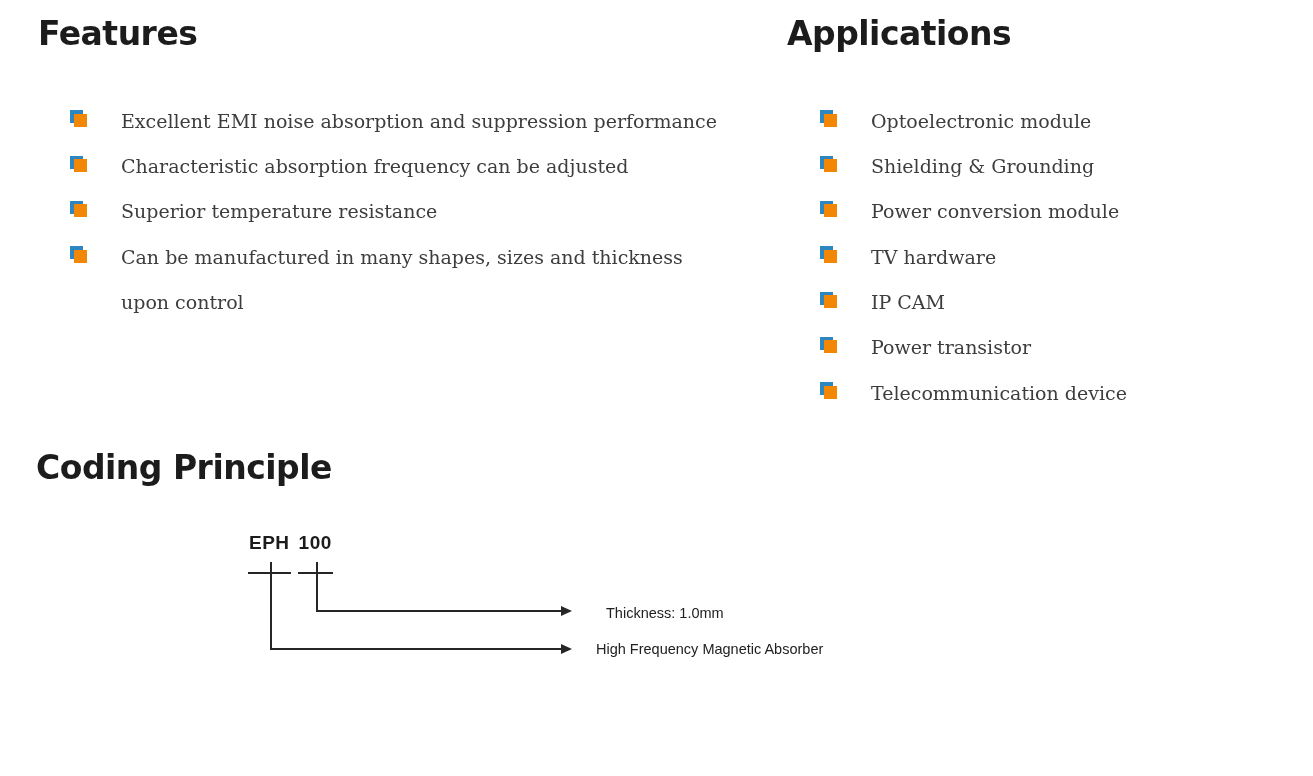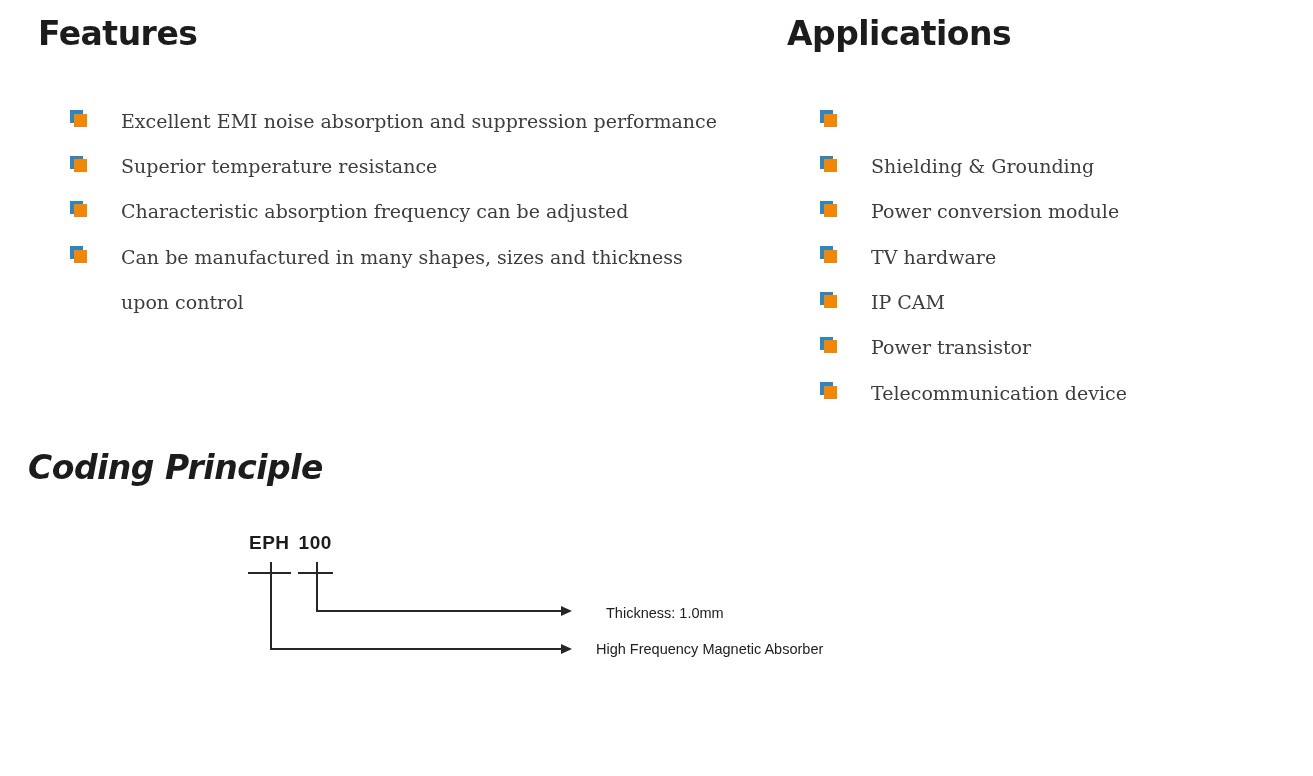--- a/index.html
+++ b/index.html
@@ -21,21 +21,21 @@
     margin: 0;
     font-family: "DejaVu Sans", "Liberation Sans", sans-serif;
     font-weight: bold;
     font-size: 33px;
     letter-spacing: -0.5px;
     color: var(--heading, #1c1c1c);
     white-space: nowrap;
   }
   #features-title     { left: 38px;  top: 14px; }
   #applications-title { left: 787px; top: 14px; }
-  #coding-title       { left: 28px;  top: 448px; font-style: italic; }
+  #coding-title       { left: 36px;  top: 448px; }
 
   
   .list {
     position: absolute;
     display: flex;
     flex-direction: column;
     gap: 8px;
   }
   #features-list     { left: 70px;  top: 102px; width: 660px; }
   #applications-list { left: 820px; top: 102px; width: 470px; }
@@ -135,40 +135,41 @@
 <div class="page">
 
   <h1 class="h1" id="features-title">Features</h1>
   <div class="list" id="features-list">
     <div class="row">
       <span class="bullet"></span>
       <span class="item-text">Excellent EMI noise absorption and suppression performance</span>
     </div>
     <div class="row">
       <span class="bullet"></span>
+      <span class="item-text">Characteristic absorption frequency can be adjusted</span>
+    </div>
+    <div class="row">
+      <span class="bullet"></span>
       <span class="item-text">Superior temperature resistance</span>
-    </div>
-    <div class="row">
-      <span class="bullet"></span>
-      <span class="item-text">Characteristic absorption frequency can be adjusted</span>
     </div>
     <div class="row">
       <span class="bullet"></span>
       <span class="item-text">Can be manufactured in many shapes, sizes and thickness</span>
     </div>
     <div class="row">
       <span class="bullet spacer"></span>
       <span class="item-text">upon control</span>
     </div>
   </div>
 
   <h1 class="h1" id="applications-title">Applications</h1>
   <div class="list" id="applications-list">
     <div class="row">
       <span class="bullet"></span>
+      <span class="item-text">Optoelectronic module</span>
     </div>
     <div class="row">
       <span class="bullet"></span>
       <span class="item-text">Shielding &amp; Grounding</span>
     </div>
     <div class="row">
       <span class="bullet"></span>
       <span class="item-text">Power conversion module</span>
     </div>
     <div class="row">

